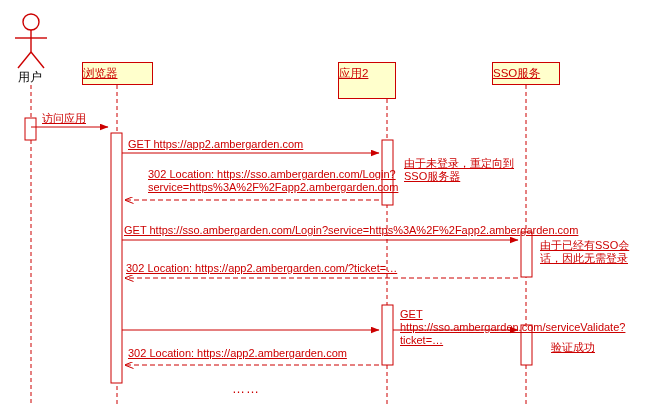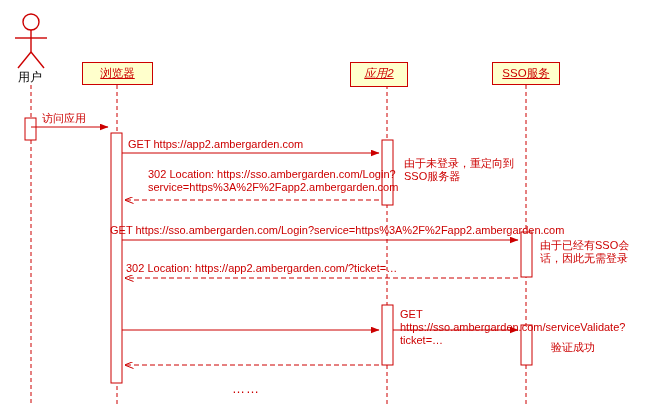--- a/index.html
+++ b/index.html
@@ -21,41 +21,41 @@
     top: 0;
     width: 649px;
     height: 412px;
   }
   .lbl {
     position: absolute;
     color: #cc0000;
     font-size: 11px;
     line-height: 13px;
     white-space: nowrap;
+    text-decoration: underline;
   }
   .lbl.wrap {
     white-space: normal;
   }
   .actor-label {
     position: absolute;
     color: #000000;
     font-size: 12px;
     line-height: 13px;
     white-space: nowrap;
     font-family: Liberation Mono, monospace;
   }
   .box {
     position: absolute;
     box-sizing: border-box;
     border: 1px solid #cc0000;
     background: #ffffcc;
     color: #cc0000;
     font-size: 11.5px;
     line-height: 14px;
-    text-align: center;
     text-decoration: underline;
     padding-top: 3px;
     white-space: nowrap;
   }
   .dots {
     position: absolute;
     color: #cc0000;
     font-size: 13px;
     letter-spacing: 1px;
   }
@@ -108,29 +108,30 @@
       <line x1="518" y1="278" x2="125" y2="278" stroke-dasharray="5,3" marker-end="url(#arrowOpen)"></line>
       <line x1="122" y1="330" x2="379" y2="330" marker-end="url(#arrowSolid)"></line>
       <line x1="393" y1="330" x2="518" y2="330" marker-end="url(#arrowSolid)"></line>
       <line x1="379" y1="365" x2="125" y2="365" stroke-dasharray="5,3" marker-end="url(#arrowOpen)"></line>
     </g>
   </svg>
 
   <div class="actor-label" style="left:18px; top:72px;">用户</div>
 
   <div class="box" style="left:82px; top:62px; width:71px; height:23px;">浏览器</div>
-  <div class="box" style="left:350px; top:62px; width:58px; height:25px;font-style:italic;">应用2</div>
+  <div class="box" style="left:338px; top:62px; width:58px; height:37px;">应用2</div>
   <div class="box" style="left:492px; top:62px; width:68px; height:23px;">SSO服务</div>
 
   <div class="lbl" style="left:42px; top:112px;">访问应用</div>
   <div class="lbl" style="left:128px; top:138px;">GET https://app2.ambergarden.com</div>
   <div class="lbl wrap" style="left:124px; top:168px; width:260px;padding-left:24px;">302 Location: https://sso.ambergarden.com/Login?service=https%3A%2F%2Fapp2.ambergarden.com</div>
-  <div class="lbl" style="left:110px; top:224px;">GET https://sso.ambergarden.com/Login?service=https%3A%2F%2Fapp2.ambergarden.com</div>
+  <div class="lbl" style="left:124px; top:224px;">GET https://sso.ambergarden.com/Login?service=https%3A%2F%2Fapp2.ambergarden.com</div>
   <div class="lbl" style="left:126px; top:262px;">302 Location: https://app2.ambergarden.com/?ticket=…</div>
   <div class="lbl wrap" style="left:400px; top:308px; width:128px; text-align:left;">GET https://sso.ambergarden.com/serviceValidate?ticket=…</div>
+  <div class="lbl" style="left:128px; top:347px;">302 Location: https://app2.ambergarden.com</div>
 
   <div class="lbl wrap" style="left:404px; top:157px; width:112px;">由于未登录，重定向到SSO服务器</div>
   <div class="lbl wrap" style="left:540px; top:239px; width:106px;">由于已经有SSO会话，因此无需登录</div>
   <div class="lbl" style="left:551px; top:341px;">验证成功</div>
 
   <div class="dots" style="left:232px; top:381px;">……</div>
 
 </div>
 
 </body></html>

